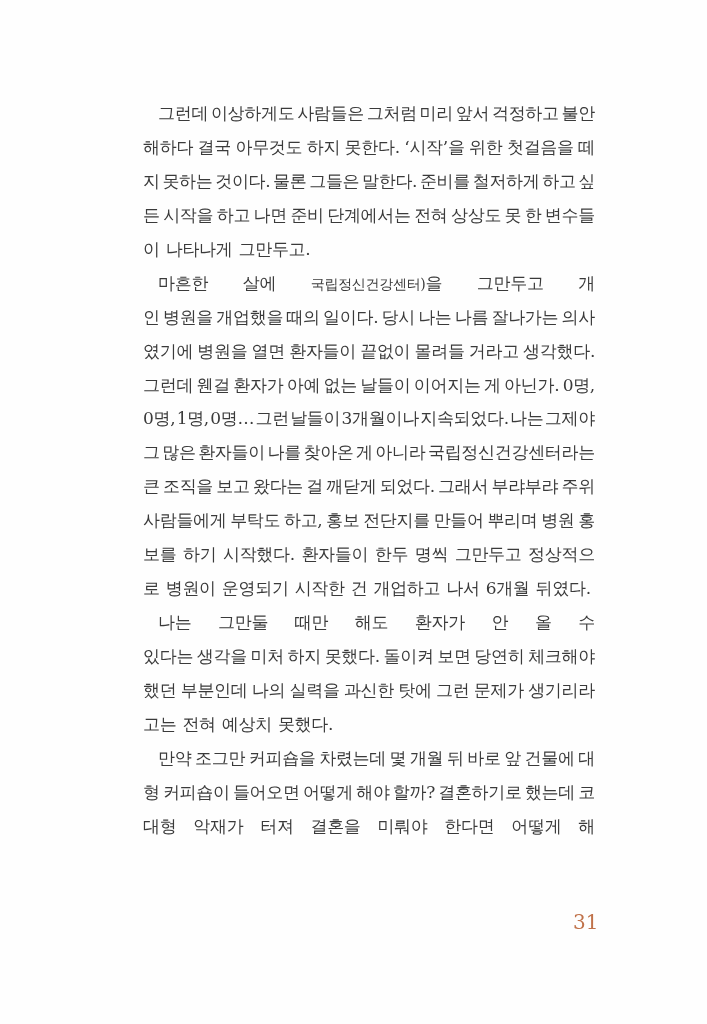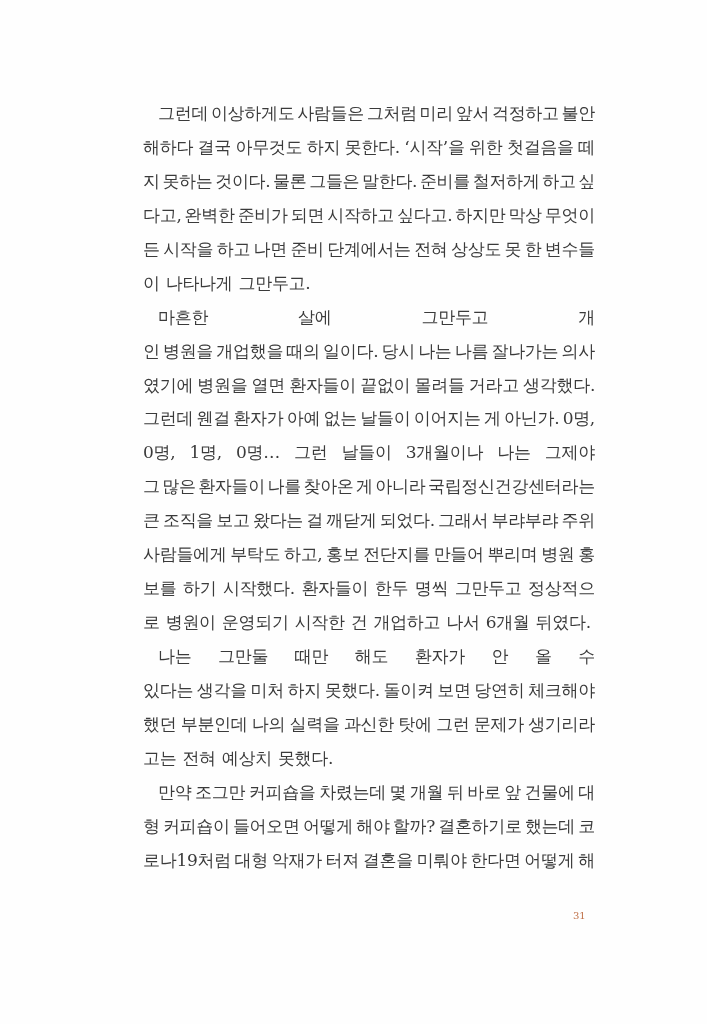--- a/index.html
+++ b/index.html
@@ -51,21 +51,21 @@
       margin-right: 6px;
     }
     .small {
       font-size: 14px;
     }
     .page-number {
       position: absolute;
       left: 573px;
       top: 910px;
       font-family: "DejaVu Serif", "Liberation Serif", serif;
-      font-size: 10px;
+      font-size: 20px;
       color: #c0724a;
     }
   </style>
 </head>
 <body>
 
 <div class="page">
   <div class="text-block" id="text-block">
 
     <div class="paragraph">
@@ -94,31 +94,20 @@
           <span class="w">지</span>
           <span class="w">못하는</span>
           <span class="w">것이다.</span>
           <span class="w">물론</span>
           <span class="w">그들은</span>
           <span class="w">말한다.</span>
           <span class="w">준비를</span>
           <span class="w">철저하게</span>
           <span class="w">하고</span>
           <span class="w">싶</span>
-        </div>
-      <div class="line">
-          <span class="w">다고,</span>
-          <span class="w">완벽한</span>
-          <span class="w">준비가</span>
-          <span class="w">되면</span>
-          <span class="w">시작하고</span>
-          <span class="w">싶다고.</span>
-          <span class="w">하지만</span>
-          <span class="w">막상</span>
-          <span class="w">무엇이</span>
         </div>
       <div class="line">
           <span class="w">든</span>
           <span class="w">시작을</span>
           <span class="w">하고</span>
           <span class="w">나면</span>
           <span class="w">준비</span>
           <span class="w">단계에서는</span>
           <span class="w">전혀</span>
           <span class="w">상상도</span>
@@ -130,20 +119,21 @@
           <span class="w">이</span>
           <span class="w">나타나게</span>
           <span class="w">그만두고.</span>
         </div>
     </div>
 
     <div class="paragraph">
       <div class="line indent">
           <span class="w">마흔한</span>
           <span class="w">살에</span>
+          <span class="w"><span class="small">국립정신건강센터)</span>을</span>
           <span class="w">그만두고</span>
           <span class="w">개</span>
         </div>
       <div class="line">
           <span class="w">인</span>
           <span class="w">병원을</span>
           <span class="w">개업했을</span>
           <span class="w">때의</span>
           <span class="w">일이다.</span>
           <span class="w">당시</span>
@@ -174,20 +164,21 @@
           <span class="w">아닌가.</span>
           <span class="w">0명,</span>
         </div>
       <div class="line">
           <span class="w">0명,</span>
           <span class="w">1명,</span>
           <span class="w">0명…</span>
           <span class="w">그런</span>
           <span class="w">날들이</span>
           <span class="w">3개월이나</span>
+          <span class="w">지속되었다.</span>
           <span class="w">나는</span>
           <span class="w">그제야</span>
         </div>
       <div class="line">
           <span class="w">그</span>
           <span class="w">많은</span>
           <span class="w">환자들이</span>
           <span class="w">나를</span>
           <span class="w">찾아온</span>
           <span class="w">게</span>
@@ -300,21 +291,20 @@
           <span class="w">커피숍이</span>
           <span class="w">들어오면</span>
           <span class="w">어떻게</span>
           <span class="w">해야</span>
           <span class="w">할까?</span>
           <span class="w">결혼하기로</span>
           <span class="w">했는데</span>
           <span class="w">코</span>
         </div>
       <div class="line">
-          <span class="w">로나19처럼</span>
           <span class="w">대형</span>
           <span class="w">악재가</span>
           <span class="w">터져</span>
           <span class="w">결혼을</span>
           <span class="w">미뤄야</span>
           <span class="w">한다면</span>
           <span class="w">어떻게</span>
           <span class="w">해</span>
         </div>
     </div>

